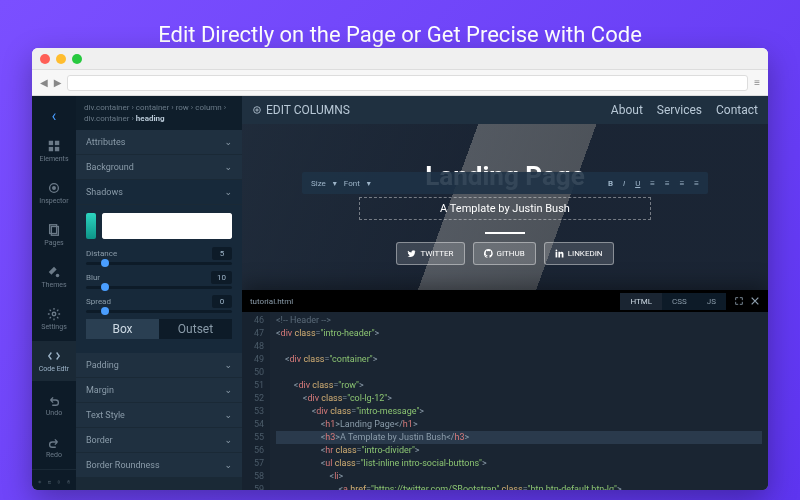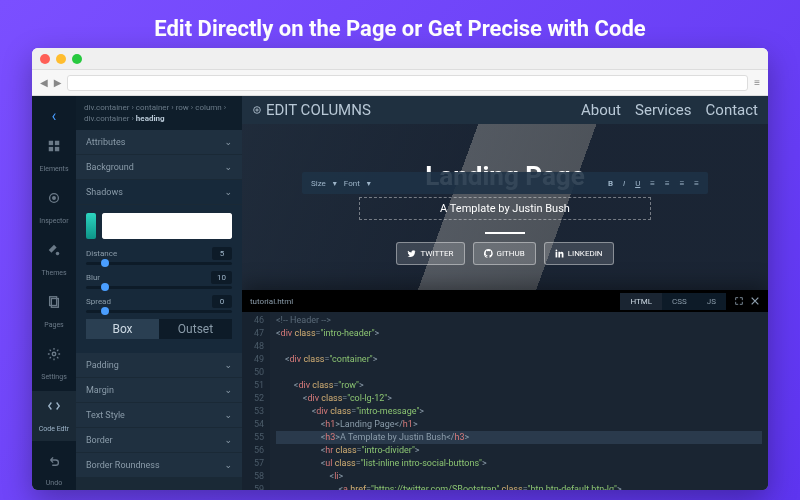--- a/index.html
+++ b/index.html
@@ -1,27 +1,27 @@
 <!DOCTYPE html>
 <html><head>
 <meta charset="utf-8">
 <style>
 *{margin:0;padding:0;box-sizing:border-box;font-family:-apple-system,BlinkMacSystemFont,"Segoe UI",Roboto,sans-serif}
 body{width:800px;height:500px;background:linear-gradient(135deg,#7b4fff,#5e35f0);overflow:hidden;position:relative}
-.headline{color:#fff;font-size:22px;font-weight:700;text-align:center;padding:16px 0 10px}
+.headline{color:#fff;font-size:22px;font-weight:400;text-align:center;padding:22px 0 10px}
 .window{position:absolute;top:48px;left:32px;right:32px;bottom:10px;background:#fff;border-radius:6px;box-shadow:0 10px 30px rgba(0,0,0,.3);overflow:hidden;display:flex;flex-direction:column}
 .titlebar{height:22px;background:#f0f0f0;display:flex;align-items:center;padding:0 8px;gap:6px;border-bottom:1px solid #ddd}
 .dot{width:10px;height:10px;border-radius:50%}
 .dot.r{background:#ff5f56}.dot.y{background:#ffbd2e}.dot.g{background:#27c93f}
 .urlbar{height:26px;background:#f7f7f7;border-bottom:1px solid #ddd;display:flex;align-items:center;padding:0 8px;gap:6px;font-size:10px;color:#888}
 .urlbar .field{flex:1;height:16px;background:#fff;border:1px solid #ddd;border-radius:3px}
 .app{flex:1;display:flex;background:#1a2936;min-height:0}
 .rail{width:44px;background:#0d1b28;display:flex;flex-direction:column;align-items:center;padding-top:6px;gap:2px}
 .rail .back{color:#4a9eff;font-size:16px;padding:4px}
-.rail .ritem{width:100%;padding:8px 0;display:flex;flex-direction:column;align-items:center;gap:12px;color:#6b7a88;font-size:7px;cursor:pointer}
+.rail .ritem{width:100%;padding:8px 0;display:flex;flex-direction:column;align-items:center;gap:2px;color:#6b7a88;font-size:7px;cursor:pointer}
 .rail .ritem.active{background:#1a2936;color:#9db4c8}
 .rail .ritem svg{width:14px;height:14px}
 .rail .spacer{flex:1}
 .rail .bottom{display:flex;gap:6px;padding:6px;color:#6b7a88;border-top:1px solid #1a2936;width:100%;justify-content:space-around}
 .rail .bottom svg{width:12px;height:12px}
 .panel{width:166px;background:#1a2936;display:flex;flex-direction:column;font-size:9px;color:#8a9ba9;overflow:hidden}
 .breadcrumb{padding:6px 8px;background:#0f1e2b;font-size:8px;color:#6a7a88;line-height:1.4}
 .breadcrumb b{color:#b8c8d6}
 .accordion{padding:7px 10px;background:#1f3040;margin-bottom:1px;display:flex;justify-content:space-between;align-items:center;cursor:pointer}
 .accordion.open{background:#17293a}
@@ -31,21 +31,21 @@
 .swatch{flex:1;height:26px;background:repeating-conic-gradient(#fff 0 25%,#ccc 0 50%) 0 0/8px 8px;border-radius:3px;position:relative}
 .swatch::after{content:"";position:absolute;inset:0;background:#fff;border-radius:3px}
 .srow{display:flex;justify-content:space-between;align-items:center;margin:2px 0;font-size:8px}
 .srow .val{background:#0d1b28;padding:2px 6px;border-radius:2px;color:#9db4c8;min-width:20px;text-align:center}
 .slider{height:3px;background:#0d1b28;border-radius:2px;margin:2px 0 6px;position:relative}
 .slider::after{content:"";position:absolute;width:8px;height:8px;background:#4a9eff;border-radius:50%;top:-3px;left:10%}
 .toggle{display:flex;gap:0;margin:6px 0}
 .toggle span{flex:1;text-align:center;padding:3px;background:#0d1b28;font-size:12px}
 .toggle span.on{background:#2a3f52;color:#cdd9e3}
 .canvas{flex:1;position:relative;background:#2a3a4a;overflow:hidden}
-.topbar{height:28px;background:#1f3040;display:flex;align-items:center;padding:12px 10px;gap:12px;font-size:15px;color:#b8c8d6}
+.topbar{height:28px;background:#1f3040;display:flex;align-items:center;padding:12px 10px;gap:12px;font-size:12px;color:#b8c8d6}
 .topbar .editcols{display:flex;align-items:center;gap:4px;cursor:pointer}
 .topbar .editcols svg{width:10px;height:10px}
 .topbar .navr{margin-left:auto;display:flex;gap:14px}
 .hero{height:178px;background:linear-gradient(rgba(20,30,45,.7),rgba(20,30,45,.7)),linear-gradient(110deg,#3a4a5a 0%,#2a3545 40%,#e8e4dc 40%,#d4cfc4 60%,#2a3545 60%);display:flex;flex-direction:column;align-items:center;justify-content:center;color:#fff;position:relative}
 .hero h1{font-size:26px;font-weight:700;margin-bottom:2px}
 .hero .sub{font-size:11px;border:1px dashed rgba(255,255,255,.4);padding:4px 80px;margin:4px 0}
 .hero .texttools{position:absolute;top:48px;left:60px;right:60px;height:22px;background:rgba(30,50,70,.9);display:flex;align-items:center;padding:0 6px;gap:4px;font-size:8px;color:#9db4c8;border-radius:2px}
 .hero .texttools .tt{padding:0 3px;cursor:pointer}
 .hero .divider{width:40px;height:2px;background:#fff;margin:8px 0}
 .hero .btns{display:flex;gap:8px}
@@ -95,32 +95,32 @@
           <span>Elements</span>
         </div>
       <div class="ritem">
           <svg viewBox="0 0 16 16" fill="none" stroke="currentColor" stroke-width="1.5">
             <circle cx="8" cy="8" r="5"></circle>
             <circle cx="8" cy="8" r="1.5" fill="currentColor"></circle>
           </svg>
           <span>Inspector</span>
         </div>
       <div class="ritem">
+          <svg viewBox="0 0 16 16" fill="none" stroke="currentColor" stroke-width="1.5">
+            <rect x="3" y="2" width="8" height="10"></rect>
+            <rect x="5" y="4" width="8" height="10"></rect>
+          </svg>
+          <span>Pages</span>
+        </div>
+      <div class="ritem">
           <svg viewBox="0 0 16 16" fill="currentColor">
             <path d="M8 2l3 3-6 6-3-3z"></path>
             <circle cx="12" cy="12" r="2"></circle>
           </svg>
           <span>Themes</span>
-        </div>
-      <div class="ritem">
-          <svg viewBox="0 0 16 16" fill="none" stroke="currentColor" stroke-width="1.5">
-            <rect x="3" y="2" width="8" height="10"></rect>
-            <rect x="5" y="4" width="8" height="10"></rect>
-          </svg>
-          <span>Pages</span>
         </div>
       <div class="ritem">
           <svg viewBox="0 0 16 16" fill="none" stroke="currentColor" stroke-width="1.5">
             <circle cx="8" cy="8" r="2"></circle>
             <path d="M8 1v2M8 13v2M1 8h2M13 8h2M3 3l1.5 1.5M11.5 11.5L13 13M3 13l1.5-1.5M11.5 4.5L13 3"></path>
           </svg>
           <span>Settings</span>
         </div>
       <div class="ritem active">
           <svg viewBox="0 0 16 16" fill="none" stroke="currentColor" stroke-width="1.5">

